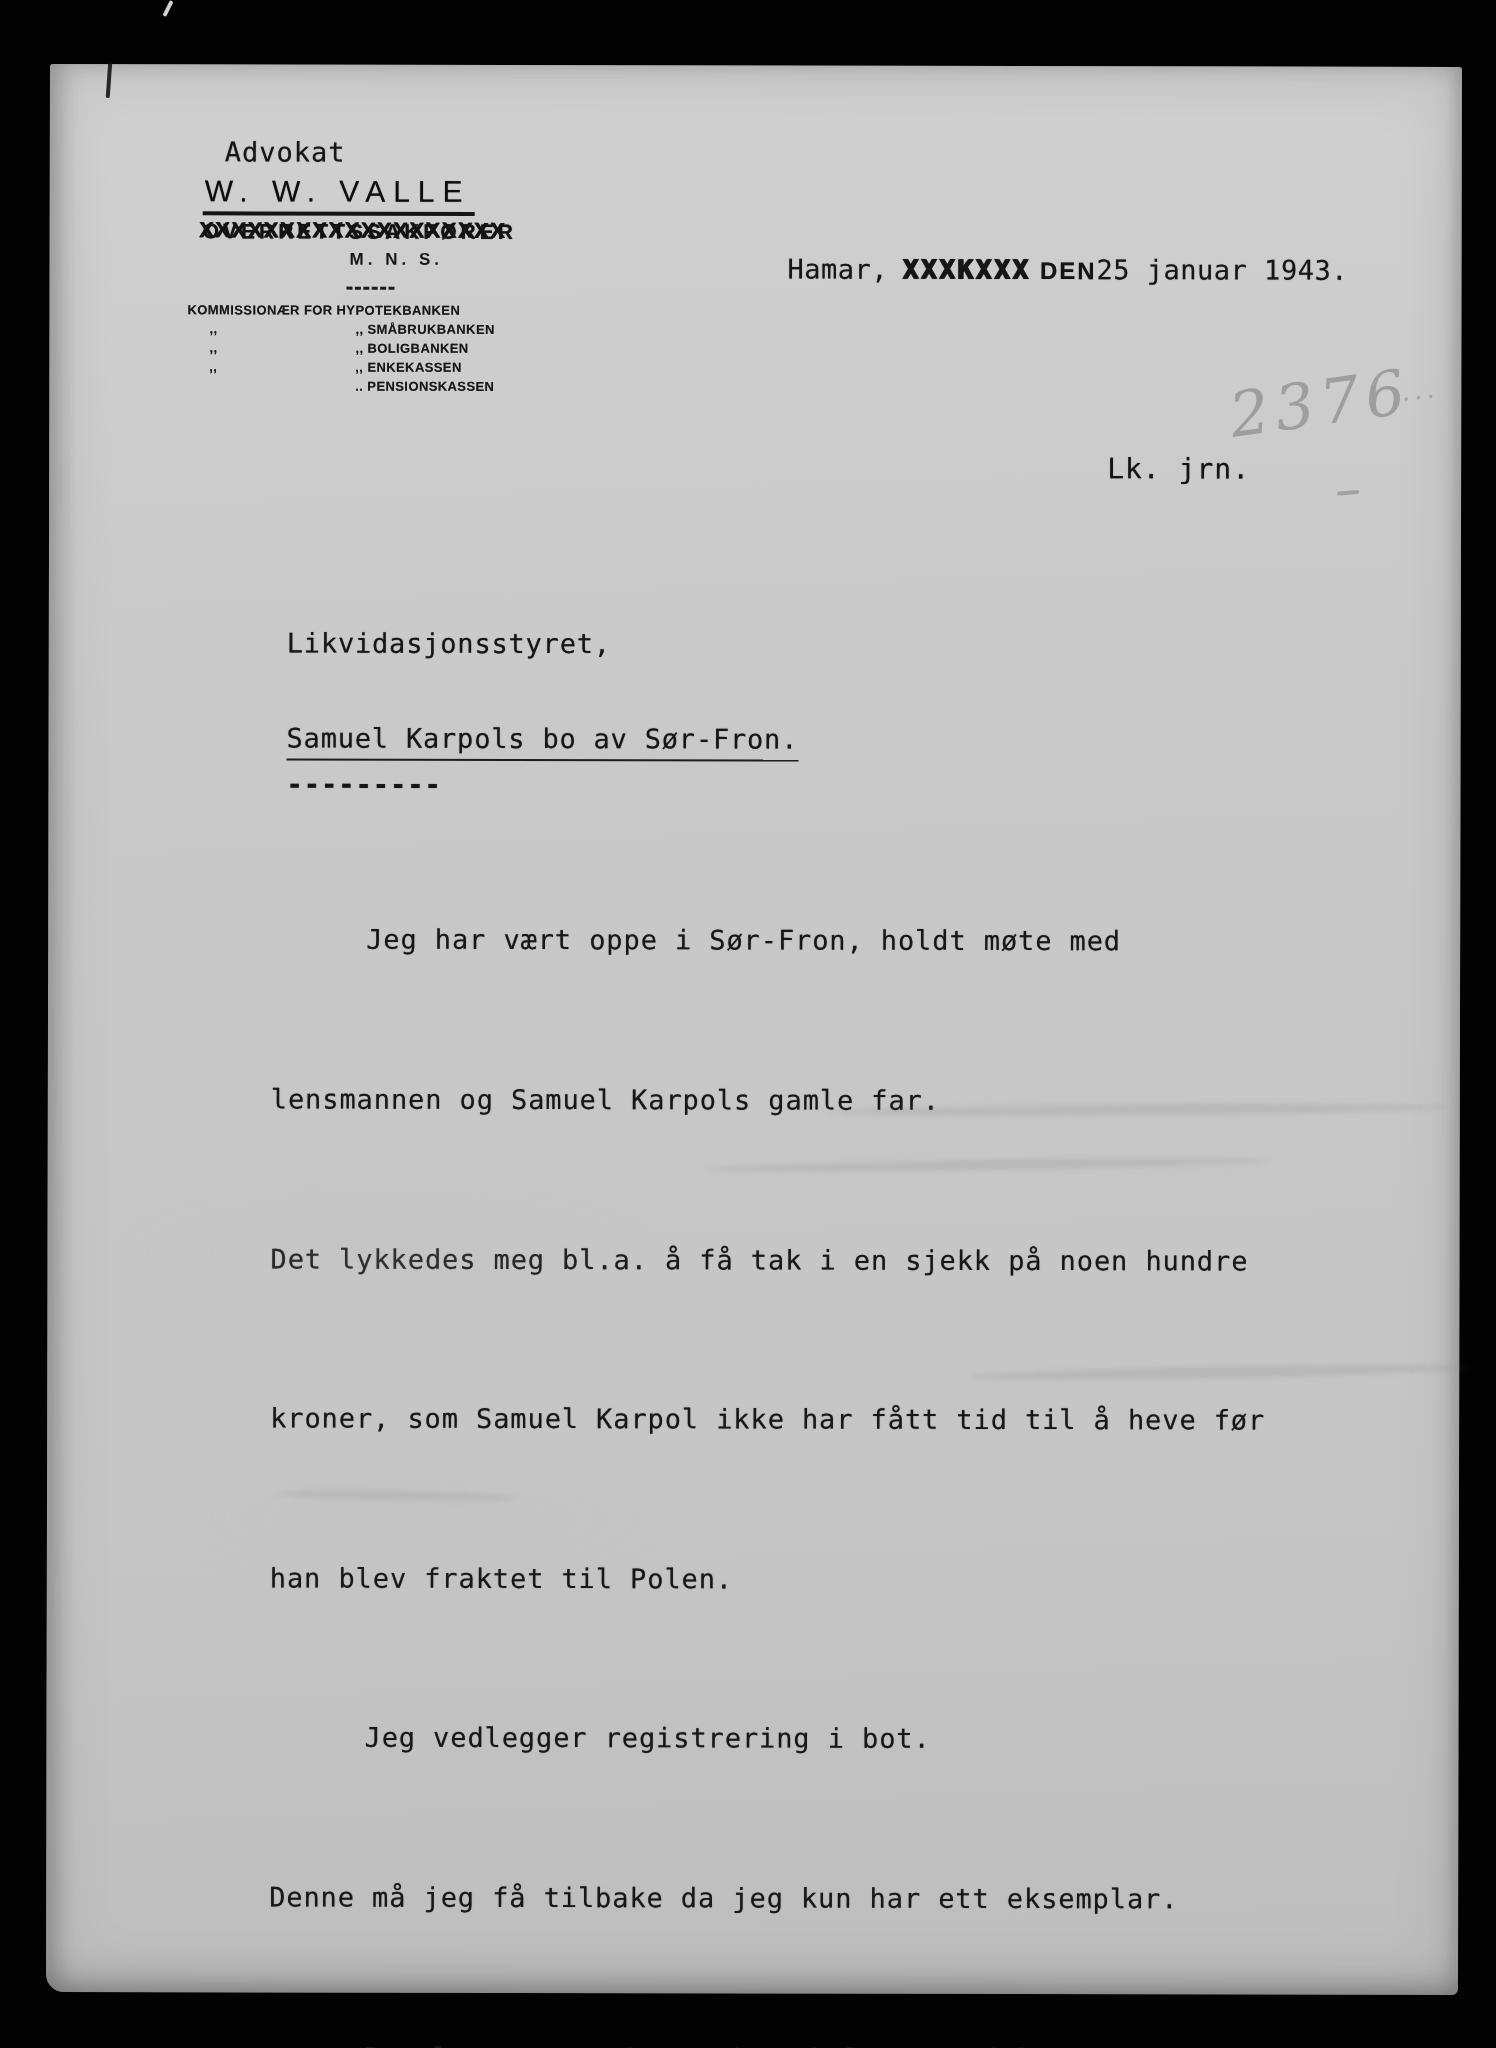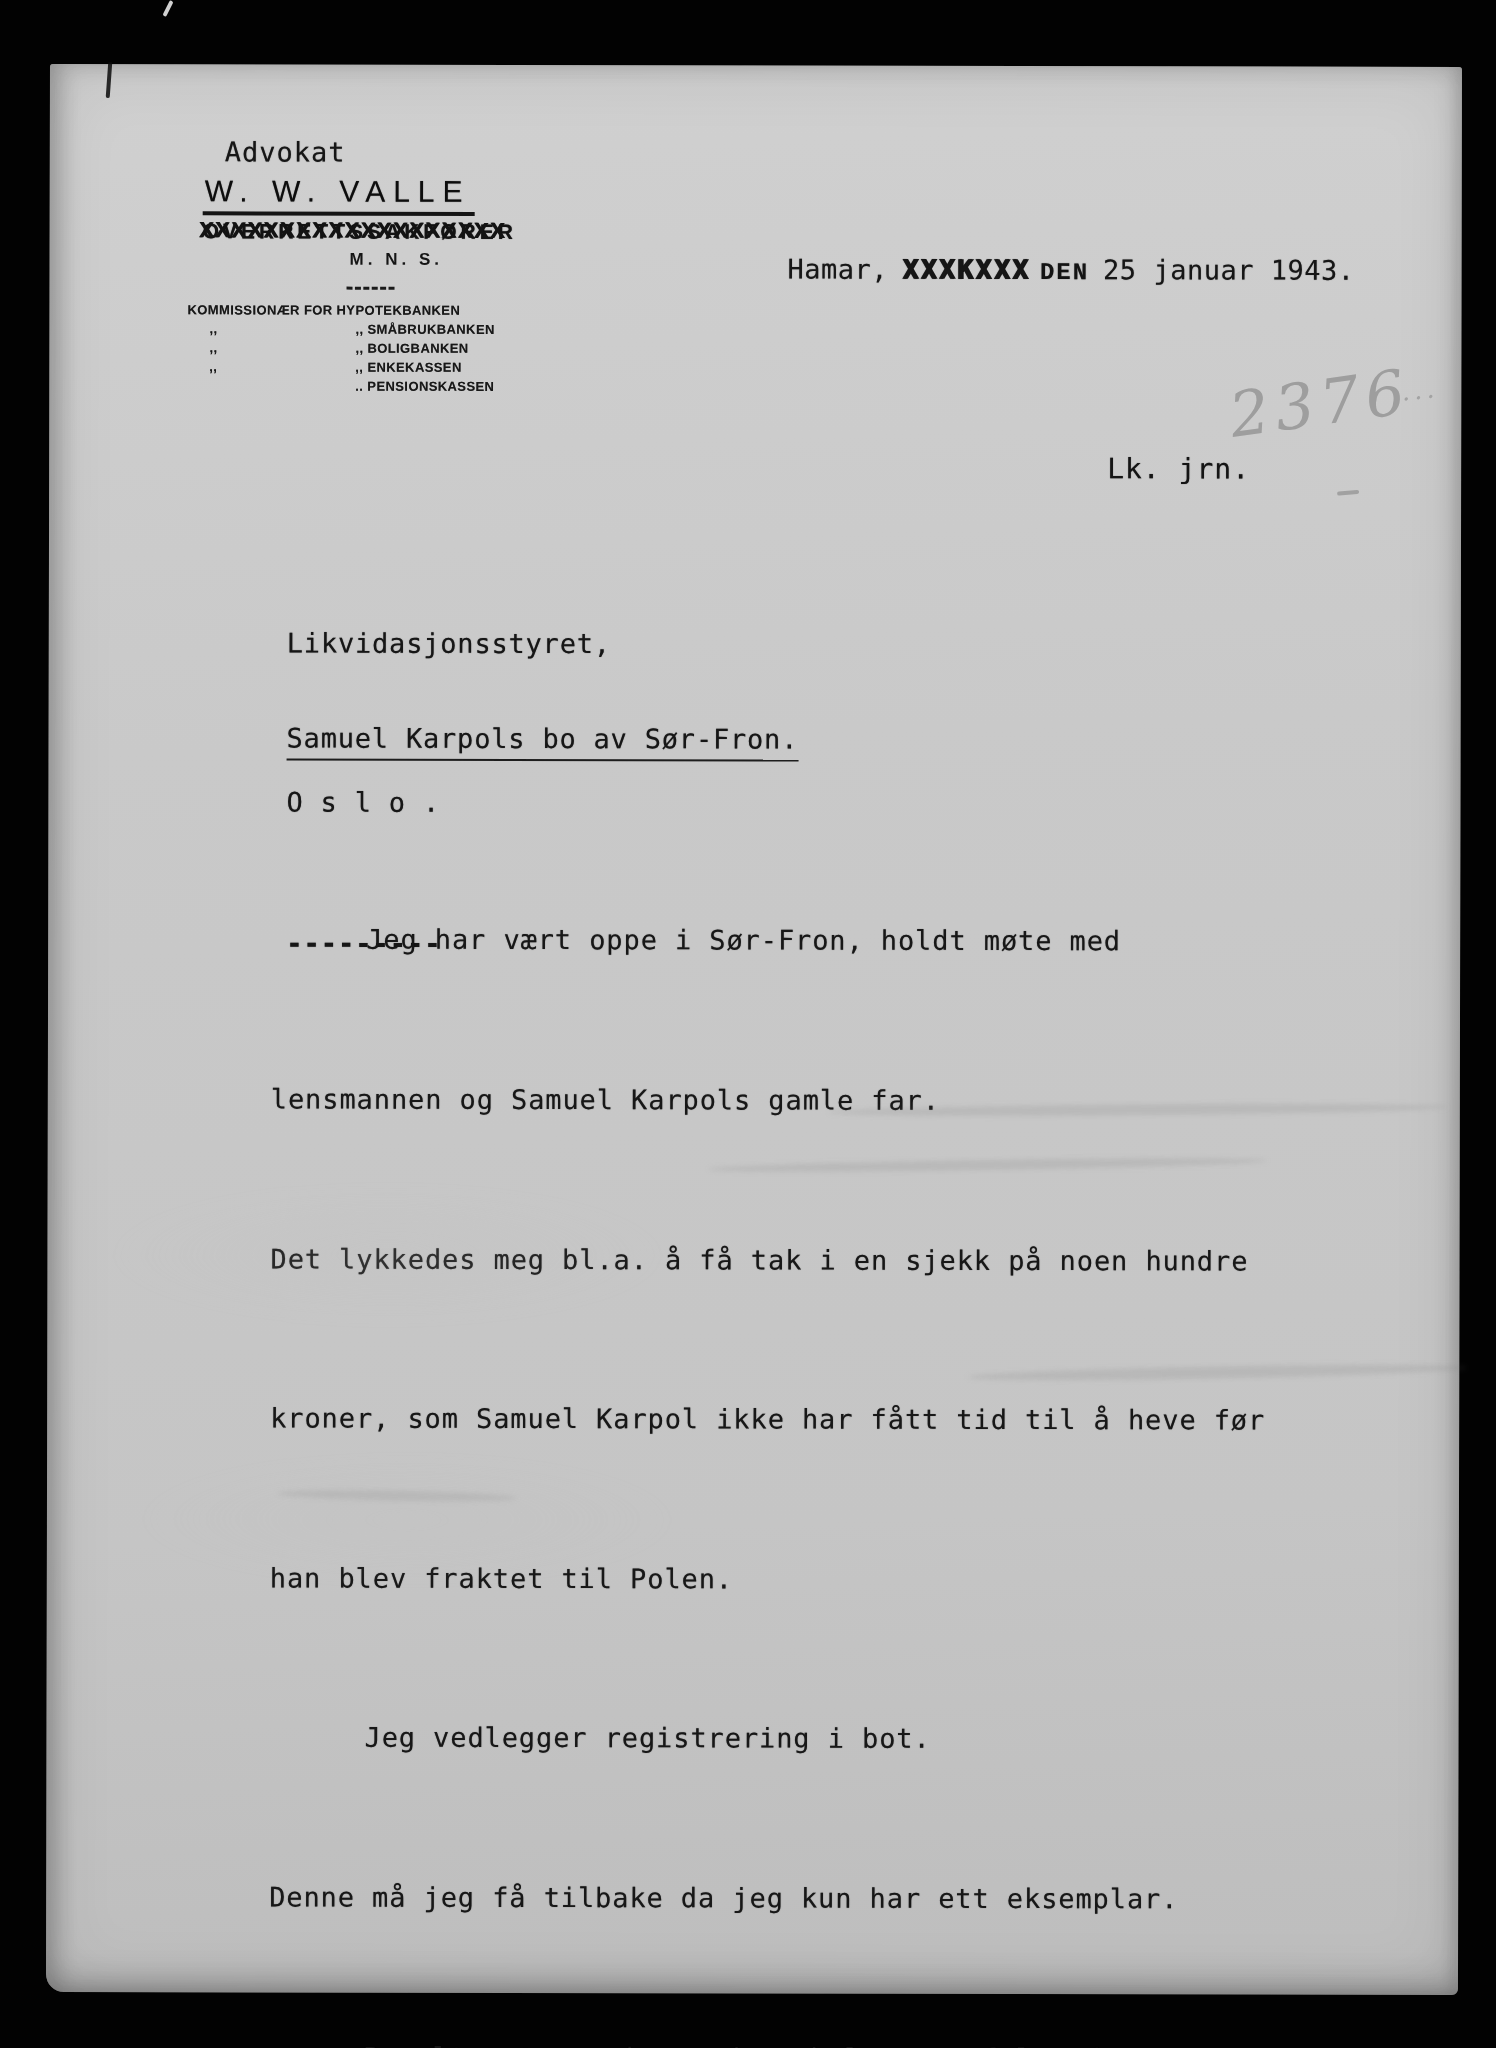--- a/index.html
+++ b/index.html
@@ -79,22 +79,22 @@
     position:absolute;left:738px;top:188px;white-space:nowrap;
     font-size:27px;color:#161616;letter-spacing:.5px;
     text-shadow:0 0 1px rgba(0,0,0,.5);
   }
   .dateline .struck{
     font-weight:bold;letter-spacing:2px;margin:0 10px 0 14px;
     text-shadow:1.5px 0 0 #161616, 0 0 1px rgba(0,0,0,.7);
     text-align:center;
   }
   .dateline .den{
-    font-family:Liberation Mono, monospace;font-weight:bold;
-    font-size:24px;letter-spacing:2px;margin-right:14px;color:#141414;
+    font-family:Liberation Sans, sans-serif;font-weight:bold;
+    font-size:24px;letter-spacing:2px;color:#141414;
   }
   
   .journal-label{
     position:absolute;left:1058px;top:386px;
     font-size:28px;color:#141414;letter-spacing:1px;
     text-shadow:0 0 1px rgba(0,0,0,.6);
   }
   .hand-number{
     position:absolute;left:1180px;top:300px;
     font-family:"DejaVu Serif",serif;font-style:italic;
@@ -184,21 +184,20 @@
     <span>Hamar,</span><span class="struck">XXXKXXX</span><span class="den">DEN</span><span>25 januar 1943.</span>
   </div>
 
   <div class="journal-label">Lk. jrn.</div>
   <div class="hand-number">2376</div>
   <div class="hand-tail">...</div>
   <div class="pencil-dash"></div>
 
   <div class="recipient">
     <div>Likvidasjonsstyret,</div>
-    <div>O s l o .</div>
     <div class="dashes">---------</div>
   </div>
 
   <div class="subject"><span>Samuel Karpols bo av Sør-Fron.</span></div>
 
   <div class="letter-body">
     <div class="ln p tab">Jeg har vært oppe i Sør-Fron, holdt møte med</div>
     <div class="ln p">lensmannen og Samuel Karpols gamle far.</div>
     <div class="ln p">Det lykkedes meg bl.a. å få tak i en sjekk på noen hundre</div>
     <div class="ln p">kroner, som Samuel Karpol ikke har fått tid til å heve før</div>

